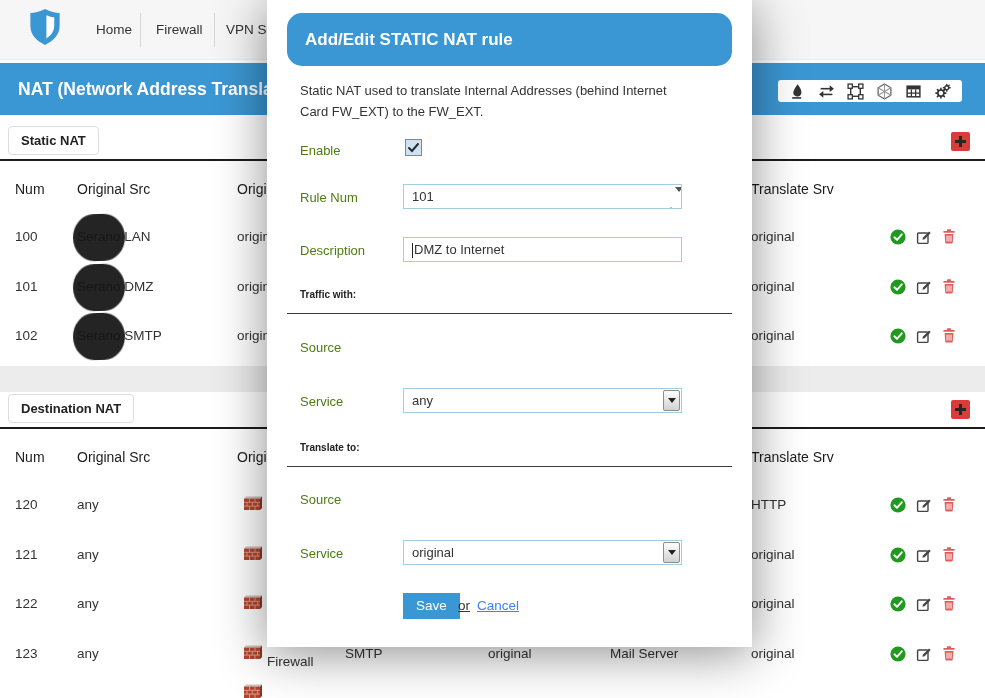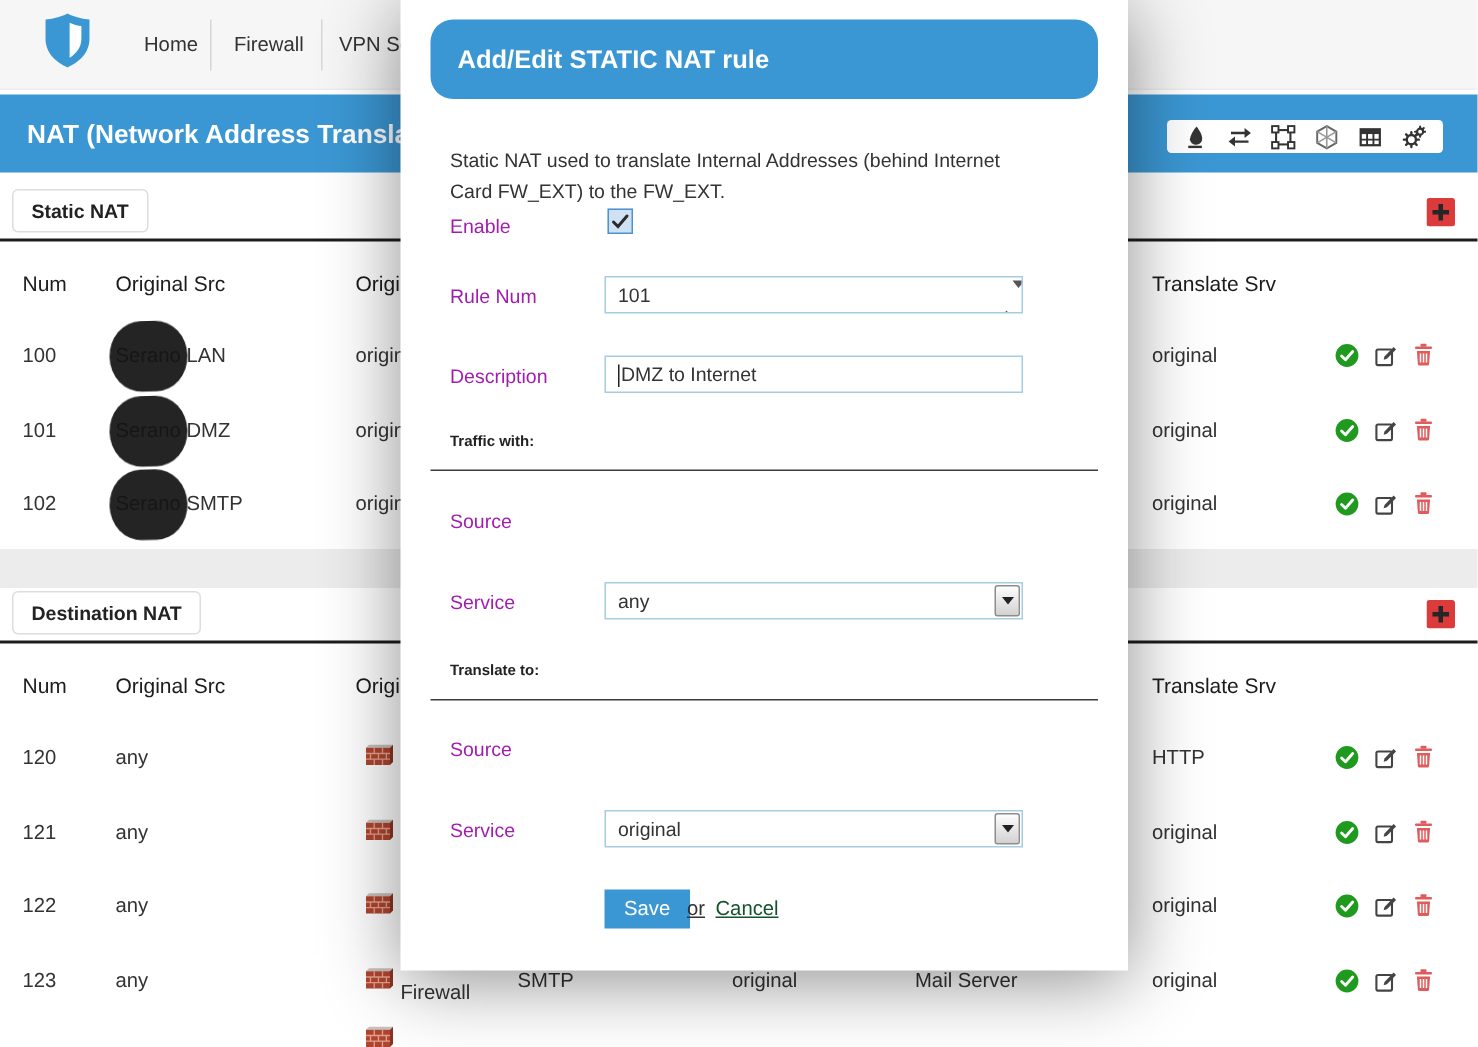--- a/index.html
+++ b/index.html
@@ -32,21 +32,21 @@
   #section-divider { position:absolute; left:0; top:366px; width:985px; height:26px;
                      background:#ececec; }
 
   
   .col-num  { position:absolute; left:15px;  }
   .col-osrc { position:absolute; left:77px;  }
   .col-odst { position:absolute; left:237px; }
   .col-osrv { position:absolute; left:345px; }
   .col-tsrc { position:absolute; left:488px; }
   .col-tdst { position:absolute; left:610px; }
-  .col-tsrv { position:absolute; left:768px; }
+  .col-tsrv { position:absolute; left:751px; }
   .hdr-row { position:absolute; left:0; width:985px; height:40px; line-height:40px;
              font-size:14px; font-weight:normal; color:#1c1c1c; }
   .t-row { position:absolute; left:0; width:985px; height:50px; line-height:50px;
            font-size:13.5px; color:#333; }
   .t-row .cell { height:50px; line-height:50px; white-space:nowrap; }
   .act-check { position:absolute; left:890px; top:17px; width:16px; height:16px; cursor:pointer; }
   .act-edit  { position:absolute; left:916px; top:17px; width:16px; height:16px; cursor:pointer; }
   .act-trash { position:absolute; left:941px; top:16px; width:16px; height:16px; cursor:pointer; }
   .brick { position:absolute; left:243px; top:15px; width:20px; height:16px; }
   .dst-label { position:absolute; left:267px; top:6px; }
@@ -58,22 +58,22 @@
                      transform:rotate(-1.5deg); opacity:.93; filter:blur(.5px); }
 
   
   #modal { position:absolute; left:267px; top:0; width:485px; height:647px;
            background:#fff; box-shadow:0 6px 48px rgba(0,0,0,.45); z-index:50; }
   #modal-header { position:absolute; left:20px; top:13px; width:445px; height:53px;
                   background:#3b97d3;border-radius:15px; }
   #modal-title { padding-left:18px; line-height:53px; color:#fff; font-weight:bold;
                  font-size:17px; }
   #modal-desc { position:absolute; left:33px; top:81px; width:390px; font-size:13px;
-                line-height:1.6; color:#333;margin-top:16px; }
-  .form-label { position:absolute; left:33px; font-size:13px; color:#a21caf; }
+                line-height:1.6; color:#333; }
+  .form-label { position:absolute; left:33px; font-size:13px; color:#4d7c0f; }
   .form-ctl { position:absolute; left:136px; width:279px; height:25px;
               border:1px solid #a5cde2; background:#fff; font-size:13px;
               line-height:23px; padding-left:8px; white-space:nowrap; overflow:hidden; }
   .sec-head { position:absolute; left:33px; font-size:10px; font-weight:bold; color:#222; }
   .sec-rule { position:absolute; left:20px; width:445px; height:1px; background:#3c3c3c; }
   #enable-box { position:absolute; left:138px; top:139px; width:17px; height:17px;
                 border:1px solid #4f93ce; background:#cfe2f3; cursor:pointer; }
   .spinner { position:absolute; right:5px; top:3px; width:9px; }
   .spin-up, .spin-down { width:0; height:0; border-left:4px solid transparent;
                          border-right:4px solid transparent; margin:2px auto; }
@@ -83,21 +83,21 @@
             background:linear-gradient(#fdfdfd,#d2d2d2); border:1px solid #8d8d8d;
             border-radius:2px; display:flex; align-items:center; justify-content:center; }
   .dd-arrow { width:0; height:0; border-left:4px solid transparent;
               border-right:4px solid transparent; border-top:5px solid #222; }
   .caret { display:inline-block; width:1px; height:15px; background:#222;
            vertical-align:middle; margin-right:1px; }
   #save-btn { position:absolute; left:136px; top:593px; height:26px; padding:0 13px;
               background:#3b97d3; color:#fff; border:none; font-size:13.5px;
               font-family:"Liberation Sans", sans-serif; cursor:pointer; line-height:26px;text-align:right; }
   #or-text { position:absolute; left:191px; top:598px; font-size:13.5px;text-decoration:underline; }
-  #cancel-link { position:absolute; left:210px; top:598px; font-size:13.5px; color:#14532d;
+  #cancel-link { position:absolute; left:210px; top:598px; font-size:13.5px; color:#3b82f6;
                  text-decoration:underline; cursor:pointer; }
 </style>
 </head>
 <body>
 
 <svg width="0" height="0" style="position:absolute">
   <defs>
     <symbol id="i-shield" viewBox="0 0 36 40">
       <path d="M18 1 C12.5 3.8 6.5 5 2.5 5.2 v13.6 c0 10.2 7.3 16.4 15.5 20.2 8.2-3.8 15.5-10 15.5-20.2 V5.2 C29.5 5 23.5 3.8 18 1 z" fill="#3b97d3"></path>
       <path d="M19.5 7.5 c2.8 1.3 5.8 2.1 8.3 2.3 v8.7 c0 6.6-3.7 10.7-8.3 13.6 z" fill="#fff"></path>

